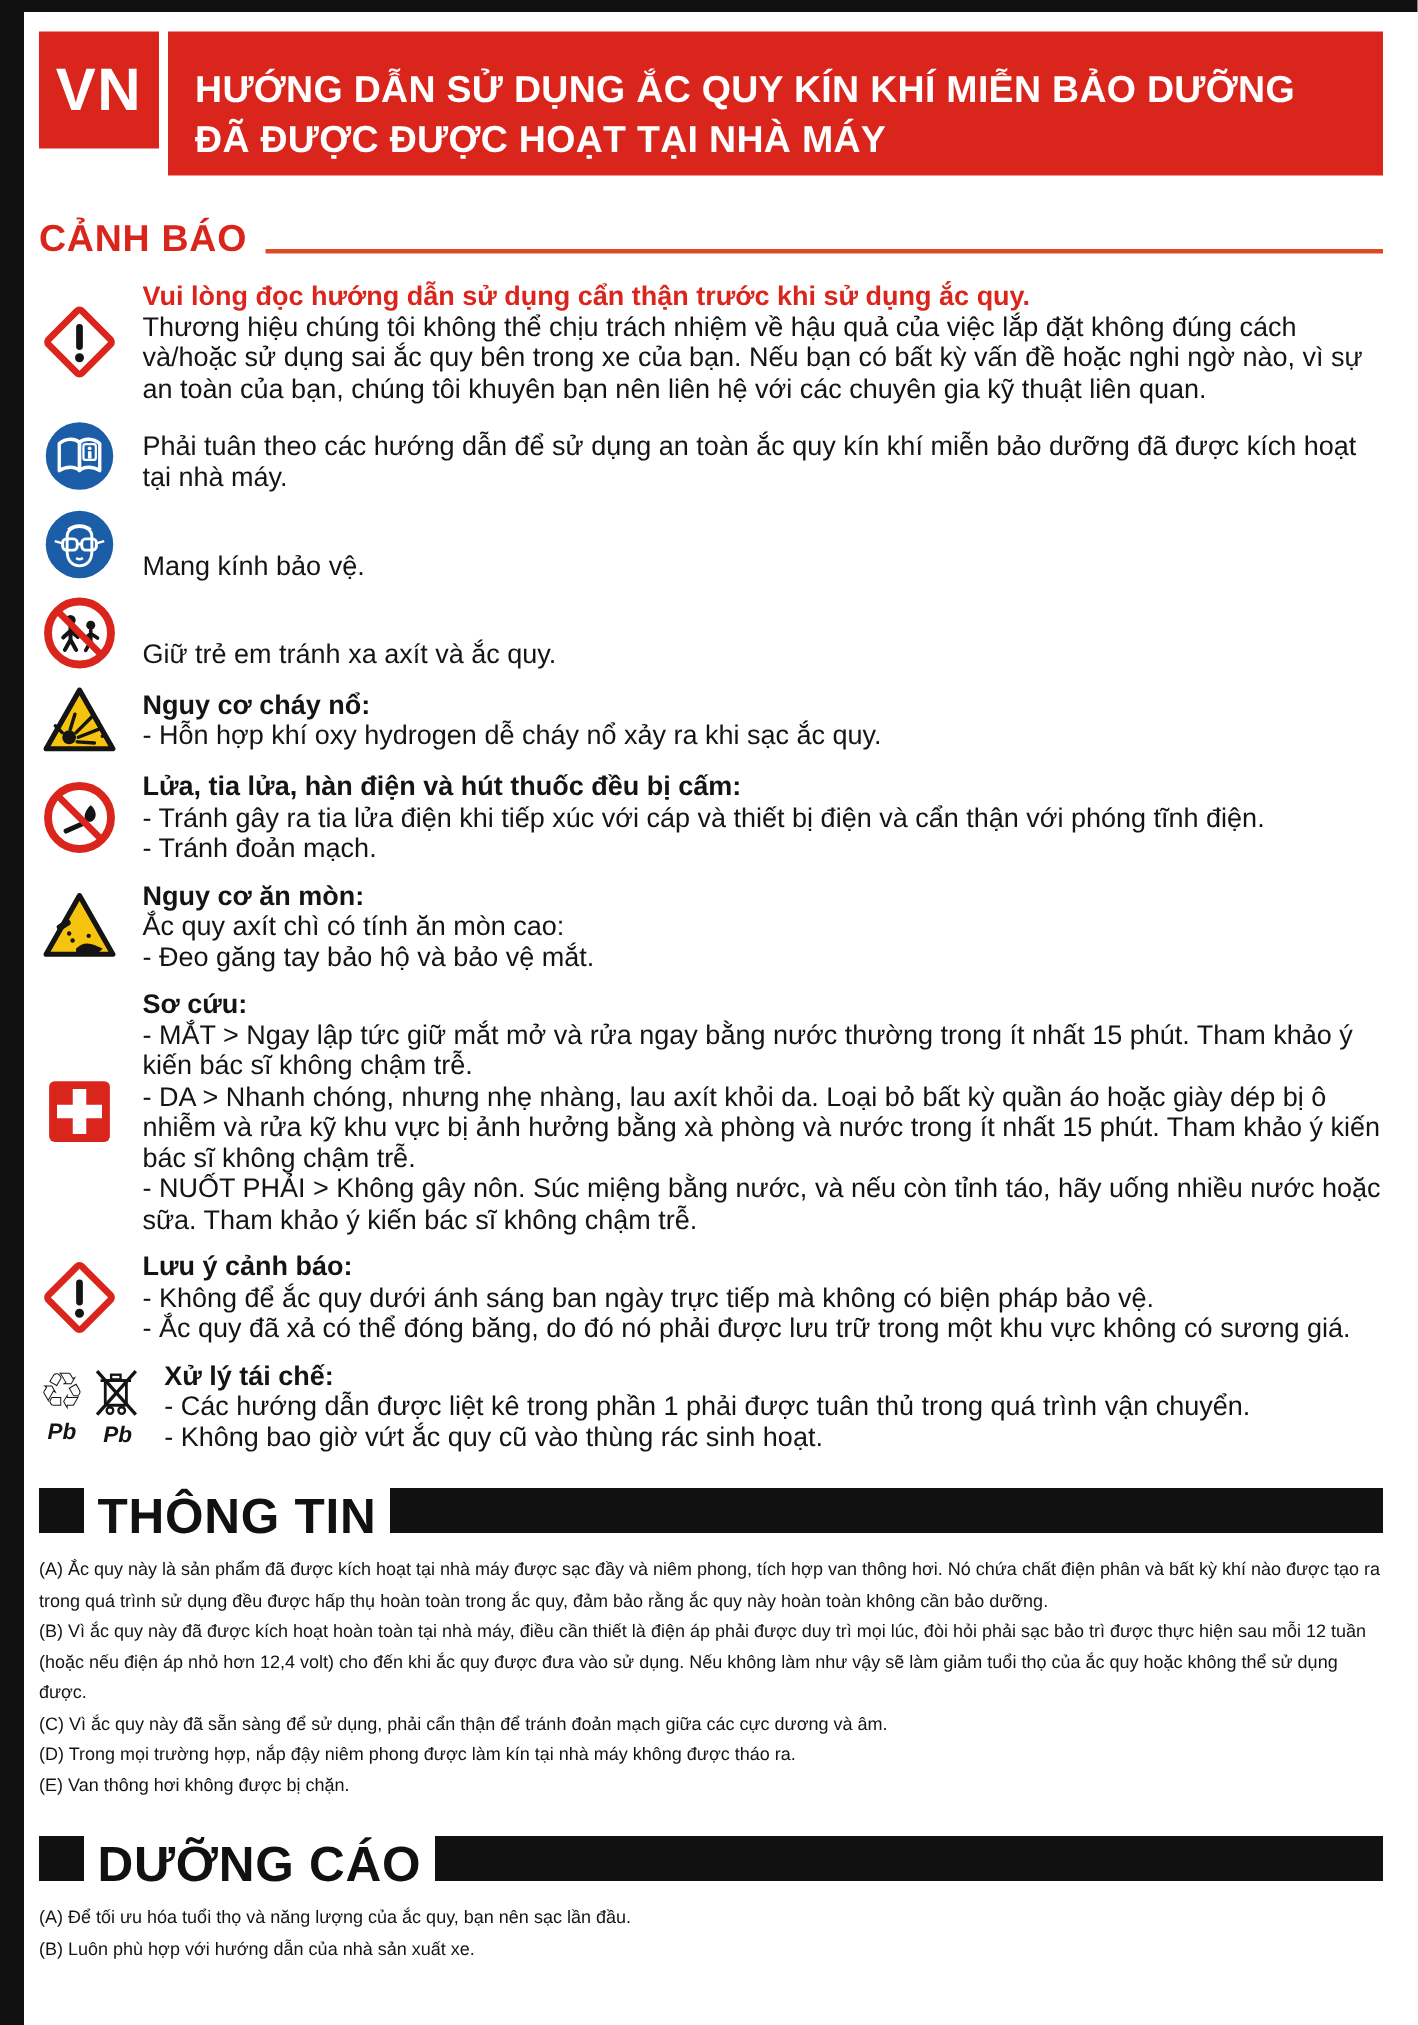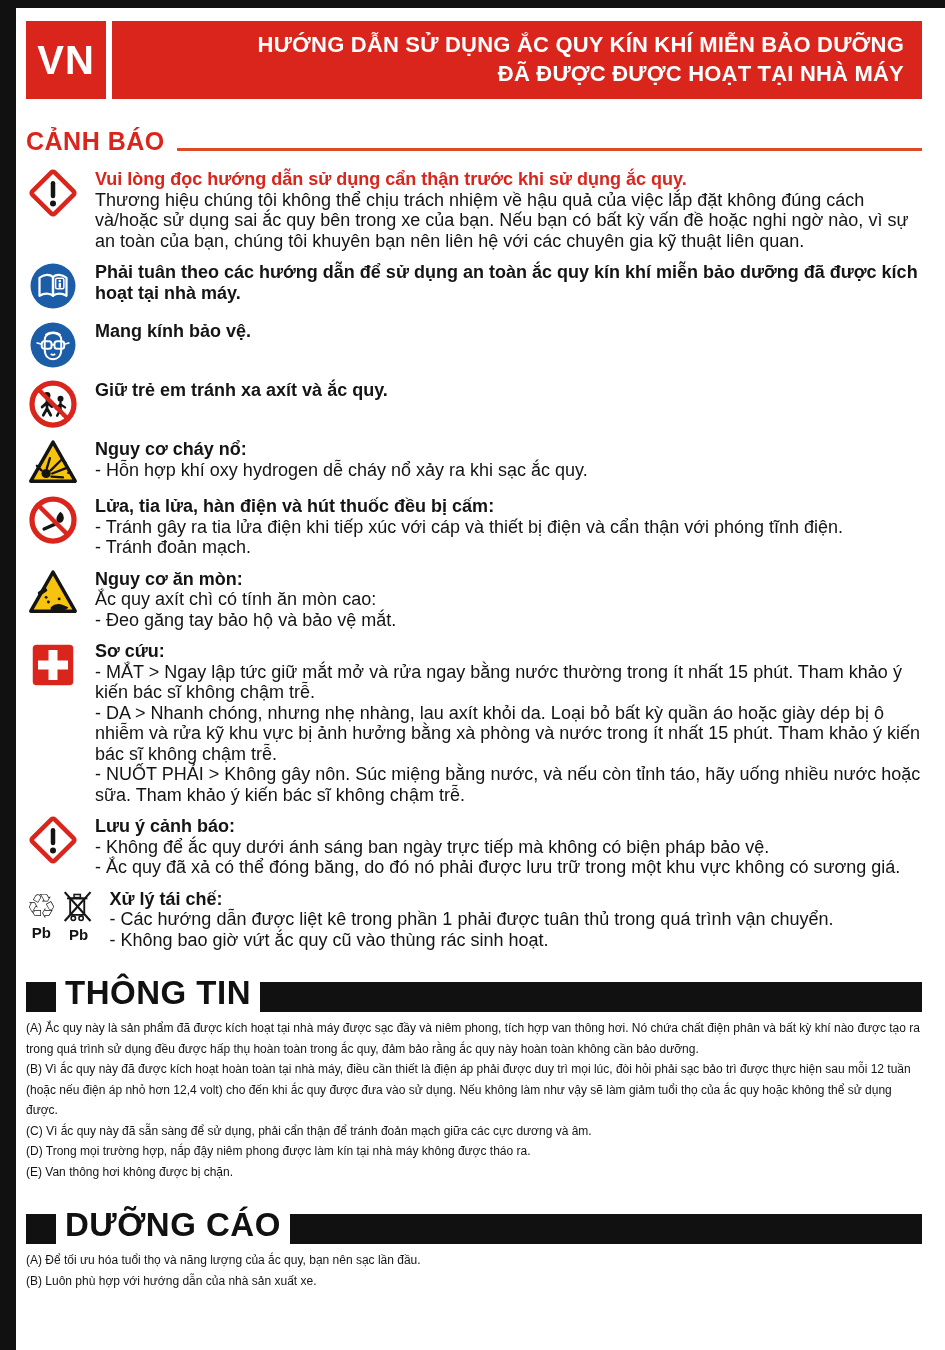--- a/index.html
+++ b/index.html
@@ -10,46 +10,46 @@
     -webkit-font-smoothing:antialiased;
   }
   .edge-left{position:absolute;left:0;top:0;width:16px;height:1350px;background:#111;}
   .edge-top{position:absolute;left:0;top:0;width:945px;height:8px;background:#111;}
   .content{position:absolute;left:16px;top:8px;width:929px;padding:0 23px 0 10px;box-sizing:border-box;}
 
   
   .hdr{display:flex;gap:6px;margin-top:13px;}
   .vn-box{width:80px;height:78px;background:#da251d;color:#fff;display:flex;align-items:center;justify-content:center;
     font-size:40px;font-weight:800;letter-spacing:1px;flex:none;}
-  .banner{flex:1;background:#da251d;color:#fff;padding:9px 18px 7px;box-sizing:border-box;
-    font-size:22px;font-weight:800;line-height:1.32;letter-spacing:.2px;text-align:right;}
+  .banner{flex:1;background:#da251d;color:#fff;padding:23px 18px 7px;box-sizing:border-box;
+    font-size:25px;font-weight:800;line-height:1.32;letter-spacing:.2px;}
 
   
   .warn-hd{display:flex;align-items:flex-end;gap:12px;margin-top:28px;}
   .warn-hd .lbl{color:#da251d;font-size:25px;font-weight:700;letter-spacing:.5px;}
   .warn-hd .rule{flex:1;border-bottom:3px solid #dd4a26;margin-bottom:5px;}
 
   
   .warn-list{margin-top:13px;}
-  .warn-item{display:flex;gap:15px;margin-bottom:11px;}
-  .warn-item.center{align-items:flex-start;font-weight:bold;}
+  .warn-item{display:flex;gap:15px;margin-bottom:11px;align-items:center;}
+  .warn-item.center{align-items:flex-end;}
   .icon-cell{min-width:54px;flex:none;display:flex;justify-content:center;align-items:flex-start;}
   .txt-cell{flex:1;font-size:18px;line-height:20.5px;}
   .w-title{font-weight:700;}
   .w-title.red{color:#da251d;}
   .w-line{white-space:normal;}
 
   
   .recycle-wrap{display:flex;gap:6px;align-items:flex-start;}
   .recycle-col{display:flex;flex-direction:column;align-items:center;}
   .recycle-glyph{font-family:"DejaVu Sans",sans-serif;font-size:34px;line-height:34px;color:#141414;}
-  .pb{font-weight:800;font-size:15px;line-height:15px;margin-top:2px;}
-
-  
-  .sec-hd{display:flex;align-items:flex-end;gap:9px;margin-top:24px;}
+  .pb{font-weight:800;font-size:15px;line-height:15px;margin-top:2px;font-style:italic;}
+
+  
+  .sec-hd{display:flex;align-items:flex-start;gap:9px;margin-top:24px;}
   .sec-hd .sq{width:30px;height:30px;background:#111;flex:none;}
   .sec-hd .ttl{font-size:33px;font-weight:800;letter-spacing:.5px;white-space:nowrap;color:#111;}
   .sec-hd .bar{flex:1;height:30px;background:#111;}
   .sec-body{margin-top:6px;font-size:12px;line-height:20.5px;}
 
   svg{display:block;}
 </style>
 </head>
 <body>
 

